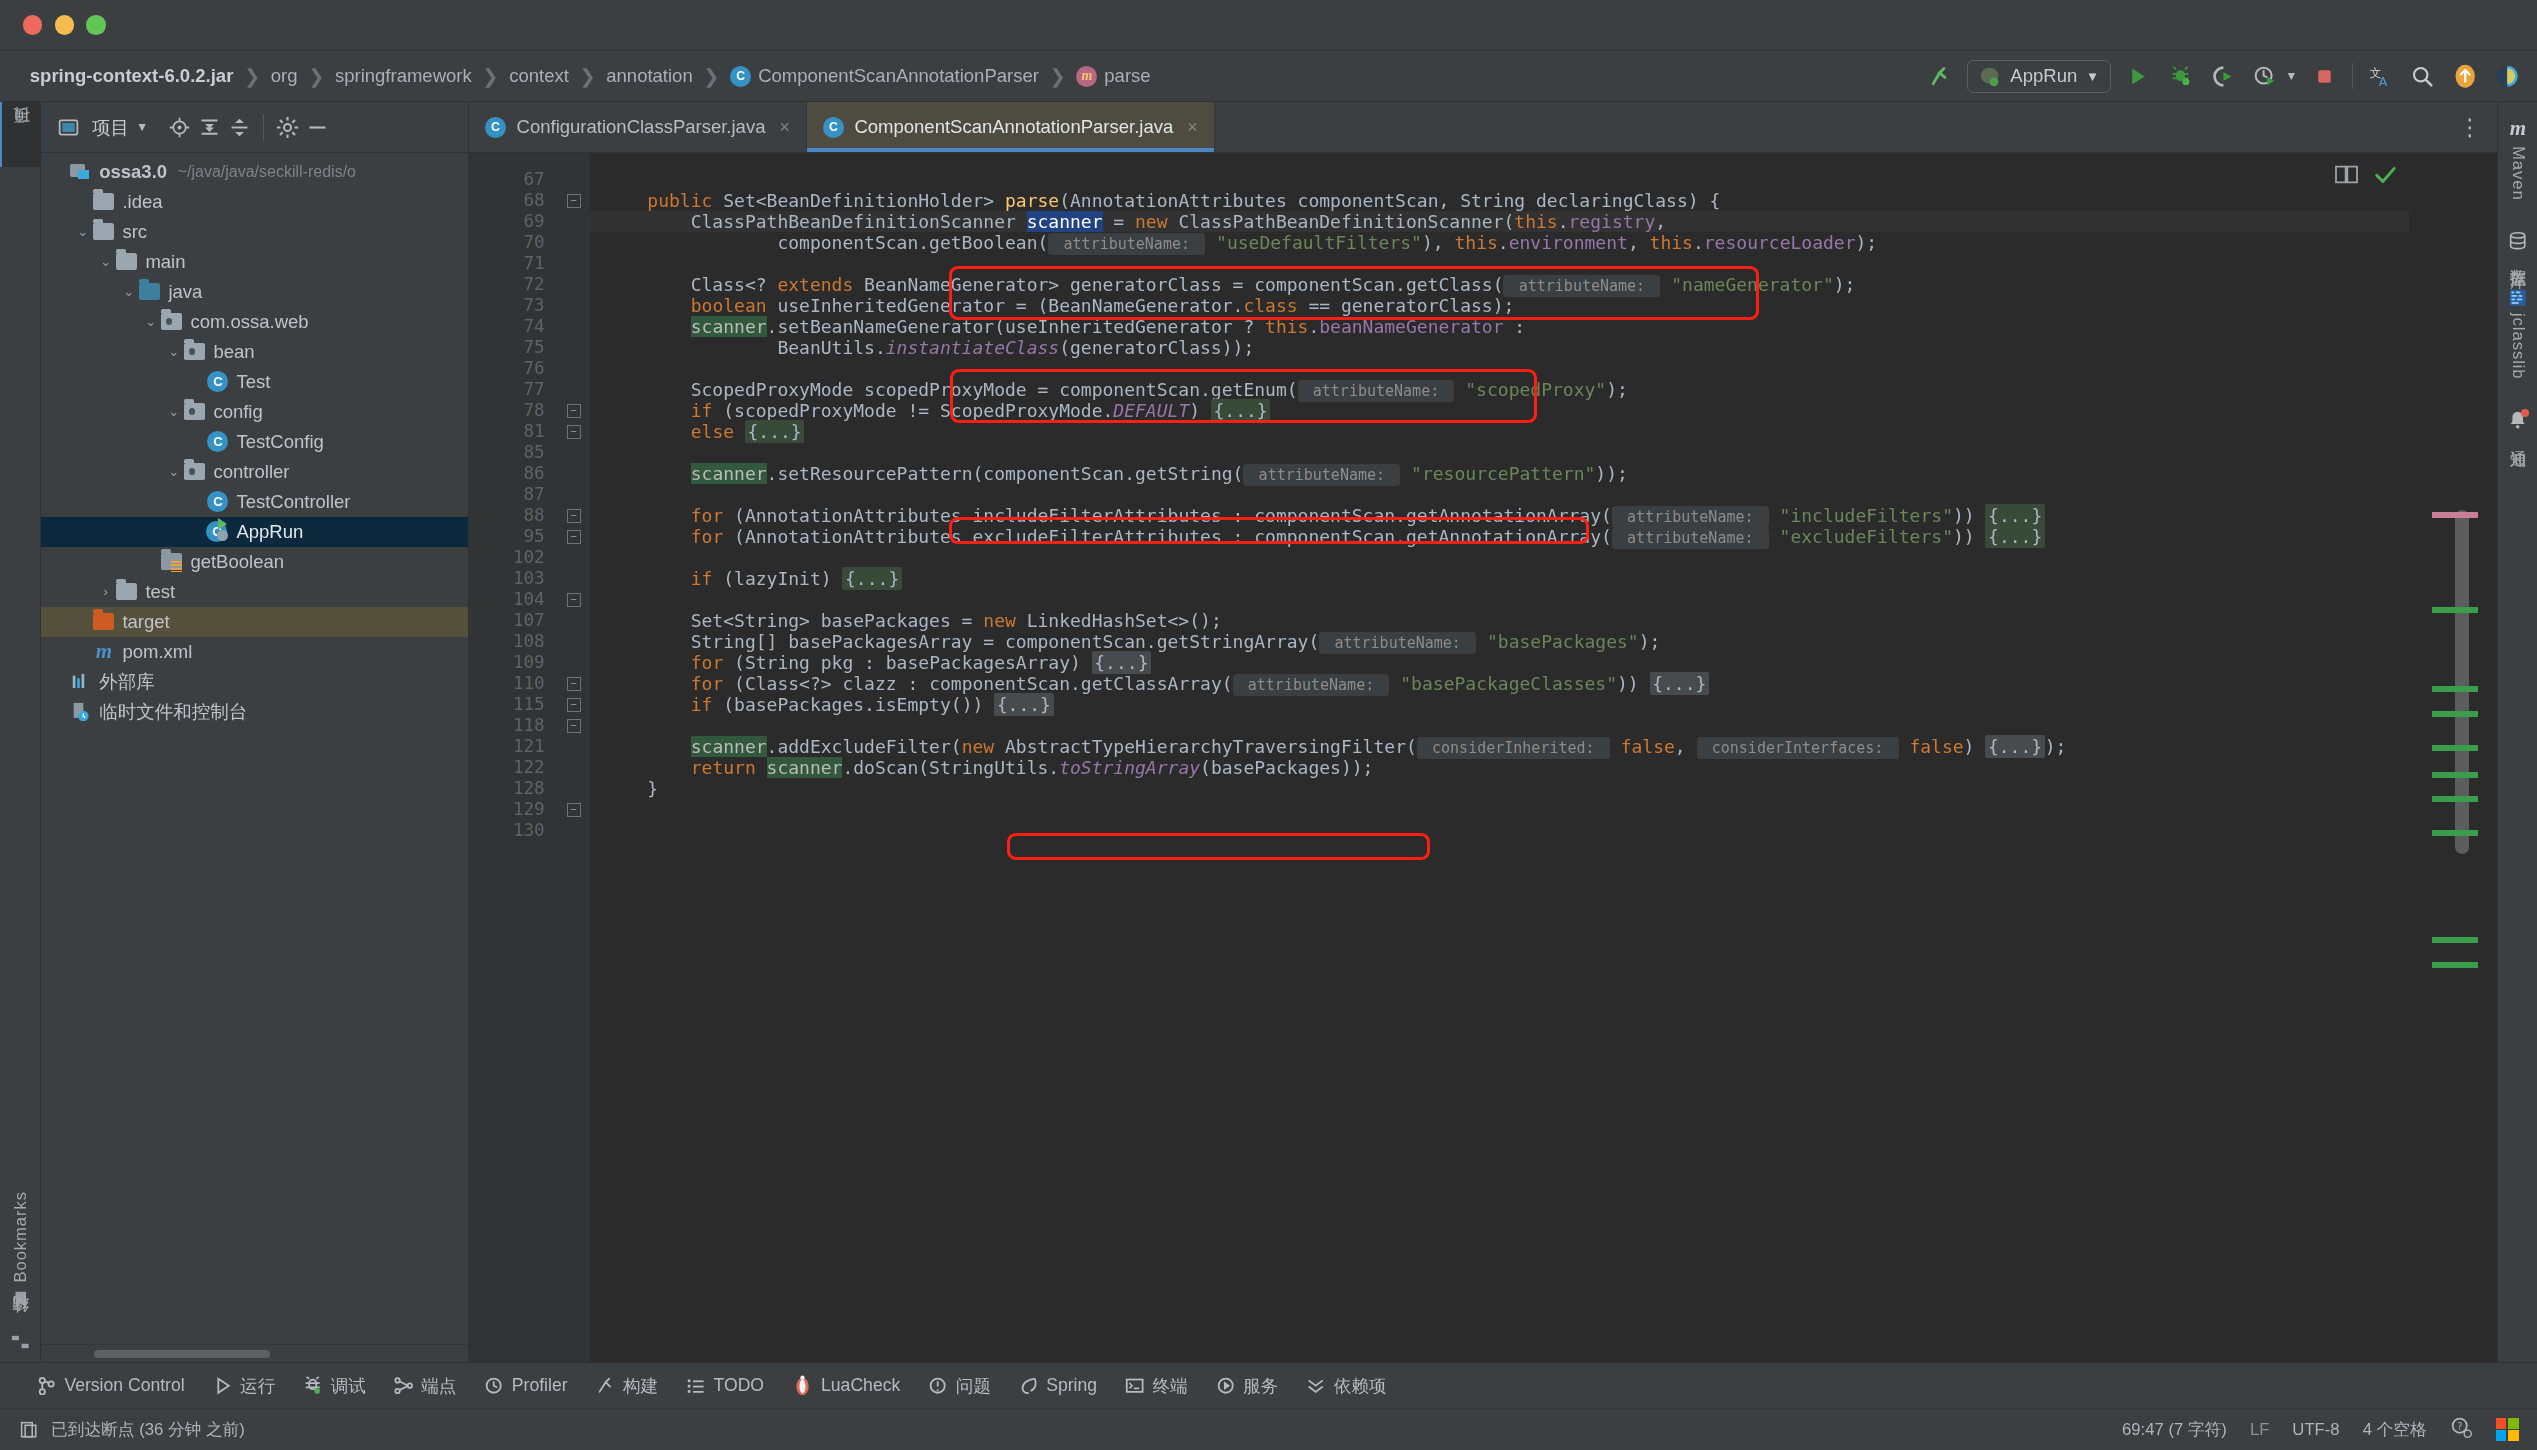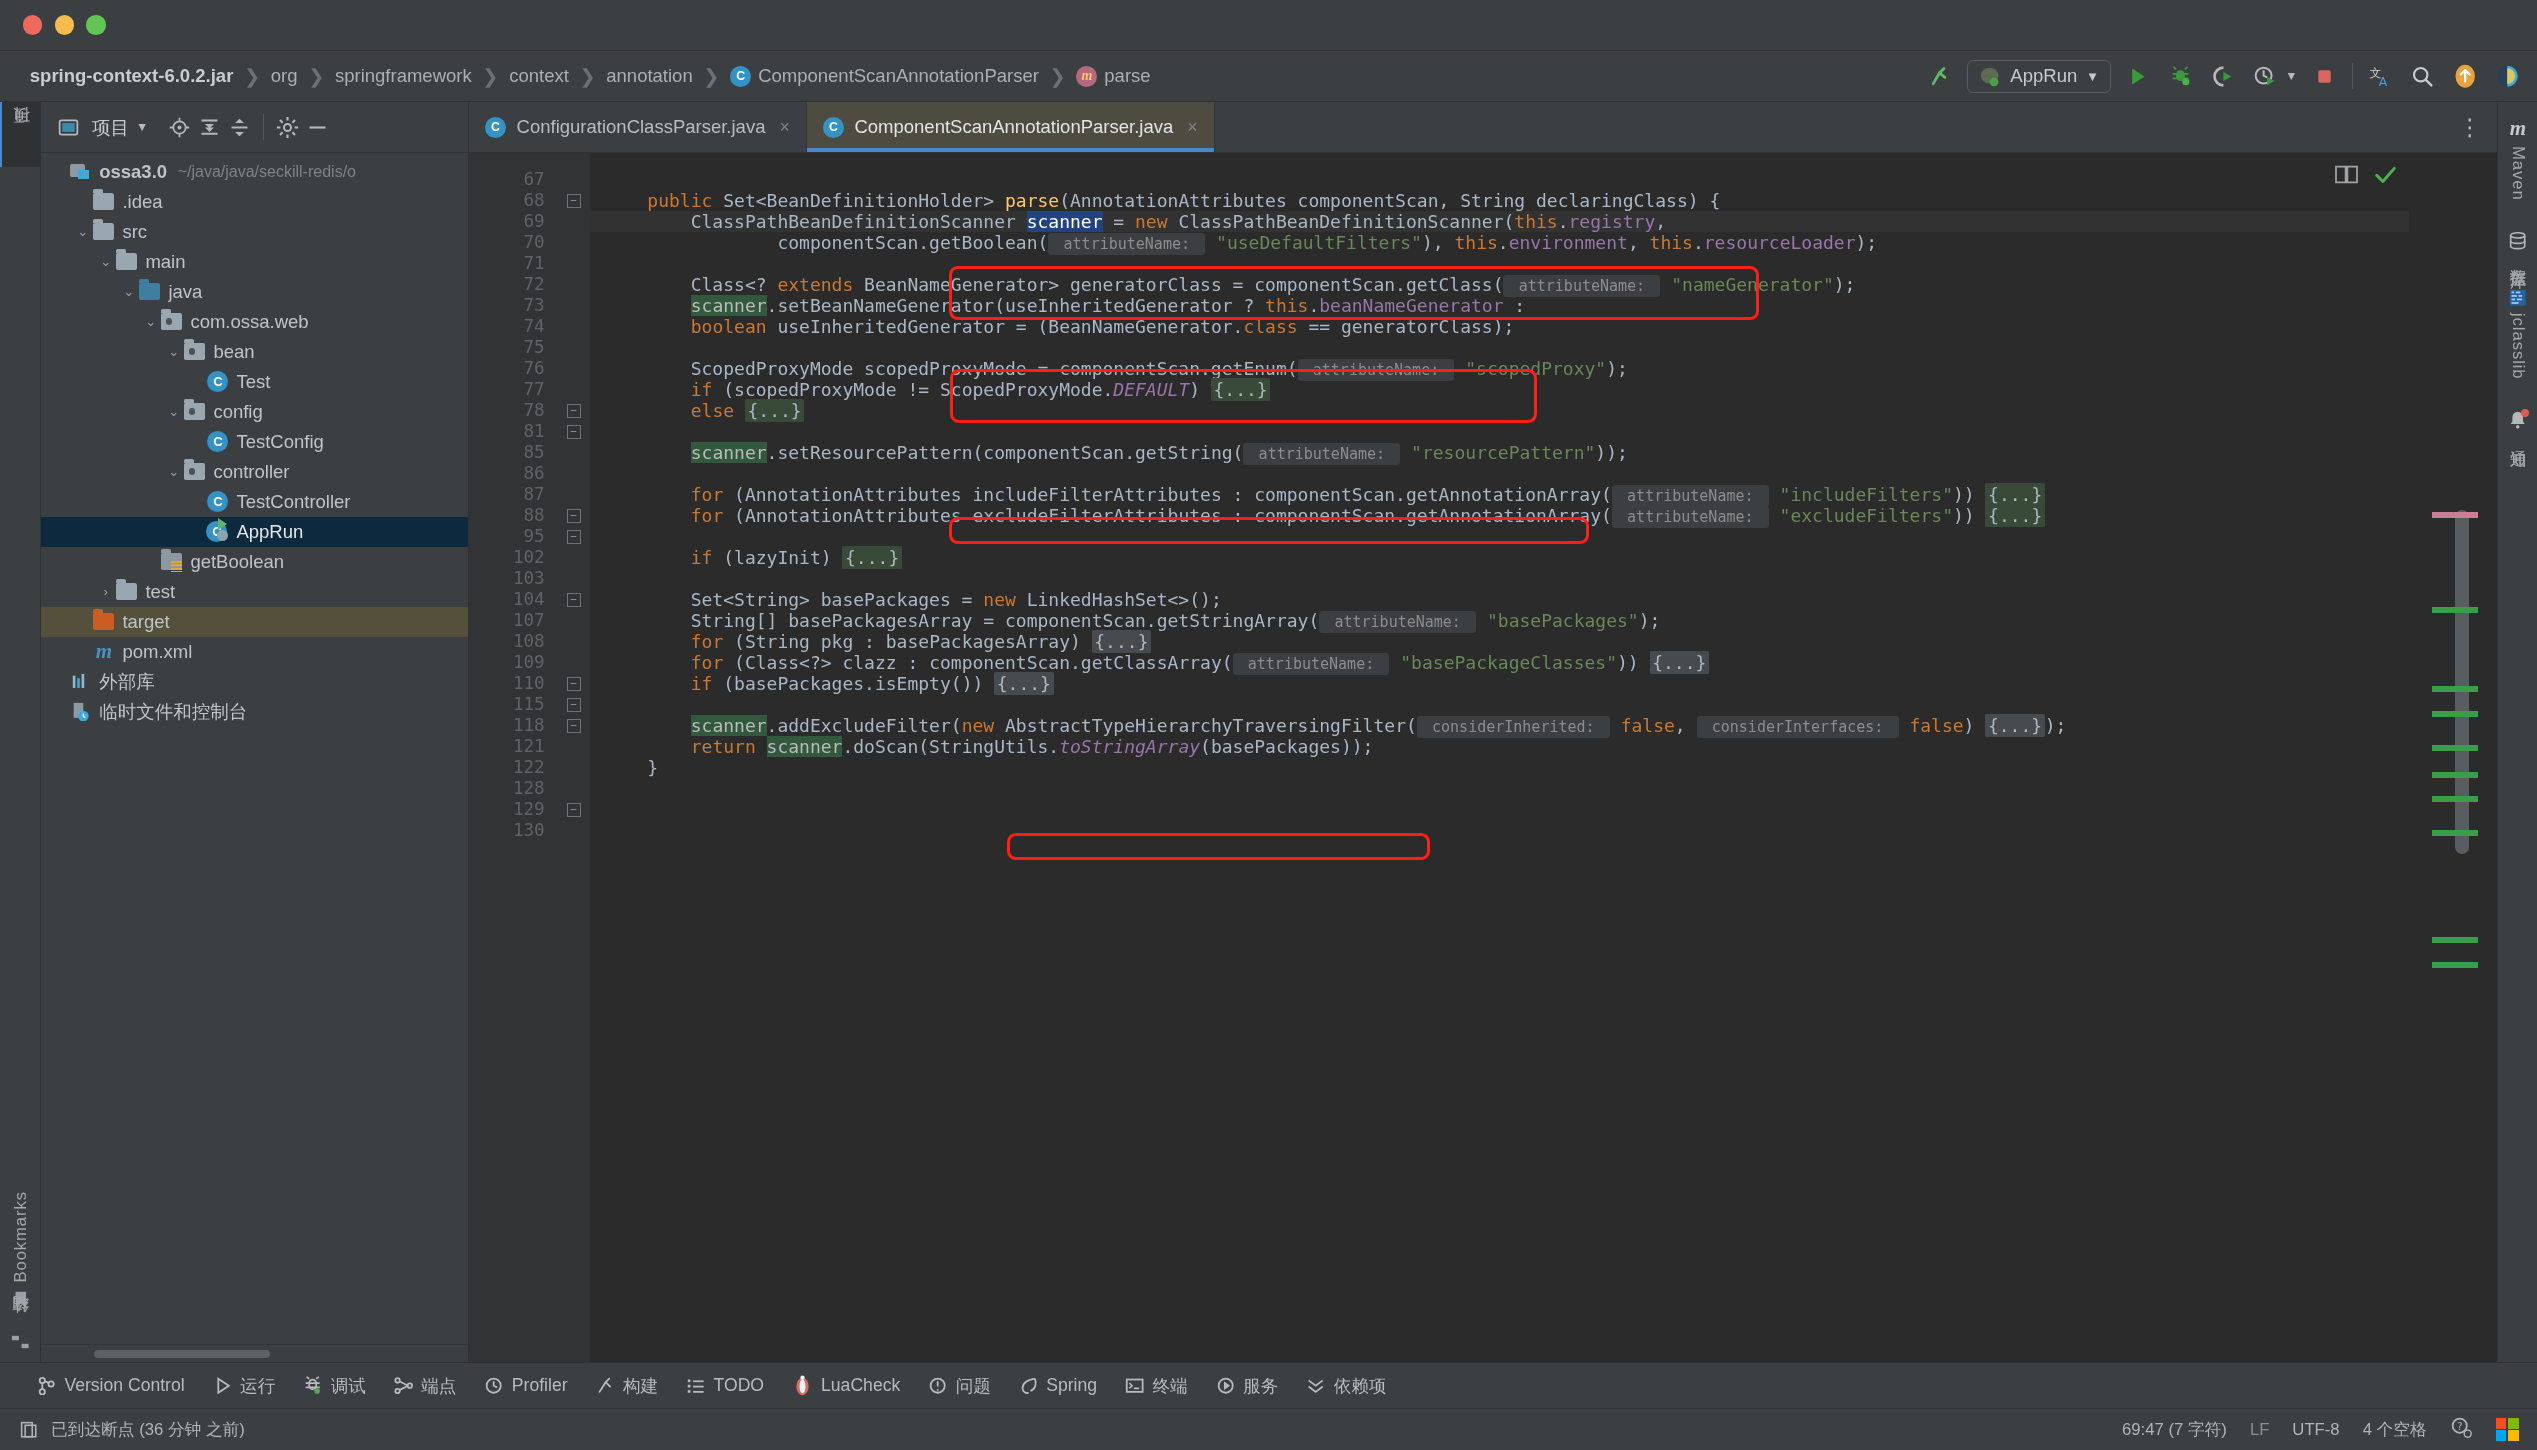--- a/index.html
+++ b/index.html
@@ -636,22 +636,23 @@
                   <path d="M4 13l7 7L24 5" stroke="#4caf50" stroke-width="3.4" fill="none" stroke-linecap="round" stroke-linejoin="round"></path>
                 </svg>
             </span>
           </div>
         <div class="ln">&nbsp;</div>
             <div class="ln"><span class="pln">    </span><span class="kw">public </span><span class="typ">Set&lt;BeanDefinitionHolder&gt; </span><span class="mth">parse</span><span class="pln">(AnnotationAttributes componentScan, String declaringClass) {</span></div>
             <div class="ln cur"><span class="pln">        ClassPathBeanDefinitionScanner </span><span class="sel">scanner</span><span class="pln"> = </span><span class="kw">new </span><span class="pln">ClassPathBeanDefinitionScanner(</span><span class="kw">this</span><span class="pln">.</span><span class="fld">registry</span><span class="pln">,</span></div>
             <div class="ln"><span class="pln">                componentScan.getBoolean(</span><span class="hint"> attributeName: </span><span class="pln"> </span><span class="str">"useDefaultFilters"</span><span class="pln">), </span><span class="kw">this</span><span class="pln">.</span><span class="fld">environment</span><span class="pln">, </span><span class="kw">this</span><span class="pln">.</span><span class="fld">resourceLoader</span><span class="pln">);</span></div>
             <div class="ln">&nbsp;</div>
             <div class="ln"><span class="pln">        Class&lt;? </span><span class="kw">extends </span><span class="pln">BeanNameGenerator&gt; generatorClass = componentScan.getClass(</span><span class="hint"> attributeName: </span><span class="pln"> </span><span class="str">"nameGenerator"</span><span class="pln">);</span></div>
+            <div class="ln"><span class="pln">        </span><span class="kw">boolean </span><span class="pln">useInheritedGenerator = (BeanNameGenerator.</span><span class="kw">class</span><span class="pln"> == generatorClass);</span></div>
             <div class="ln"><span class="pln">        </span><span class="occ">scanner</span><span class="pln">.setBeanNameGenerator(useInheritedGenerator ? </span><span class="kw">this</span><span class="pln">.</span><span class="fld">beanNameGenerator</span><span class="pln"> :</span></div>
-            <div class="ln"><span class="pln">        </span><span class="kw">boolean </span><span class="pln">useInheritedGenerator = (BeanNameGenerator.</span><span class="kw">class</span><span class="pln"> == generatorClass);</span></div>
+            <div class="ln"><span class="pln">                BeanUtils.</span><span class="sf">instantiateClass</span><span class="pln">(generatorClass));</span></div>
             <div class="ln">&nbsp;</div>
             <div class="ln"><span class="pln">        ScopedProxyMode scopedProxyMode = componentScan.getEnum(</span><span class="hint"> attributeName: </span><span class="pln"> </span><span class="str">"scopedProxy"</span><span class="pln">);</span></div>
             <div class="ln"><span class="pln">        </span><span class="kw">if </span><span class="pln">(scopedProxyMode != ScopedProxyMode.</span><span class="sf">DEFAULT</span><span class="pln">) </span><span class="fold-inl">{...}</span></div>
             <div class="ln"><span class="pln">        </span><span class="kw">else </span><span class="fold-inl">{...}</span></div>
             <div class="ln">&nbsp;</div>
             <div class="ln"><span class="pln">        </span><span class="occ">scanner</span><span class="pln">.setResourcePattern(componentScan.getString(</span><span class="hint"> attributeName: </span><span class="pln"> </span><span class="str">"resourcePattern"</span><span class="pln">));</span></div>
             <div class="ln">&nbsp;</div>
             <div class="ln"><span class="pln">        </span><span class="kw">for </span><span class="pln">(AnnotationAttributes includeFilterAttributes : componentScan.getAnnotationArray(</span><span class="hint"> attributeName: </span><span class="pln"> </span><span class="str">"includeFilters"</span><span class="pln">)) </span><span class="fold-inl">{...}</span></div>
             <div class="ln"><span class="pln">        </span><span class="kw">for </span><span class="pln">(AnnotationAttributes excludeFilterAttributes : componentScan.getAnnotationArray(</span><span class="hint"> attributeName: </span><span class="pln"> </span><span class="str">"excludeFilters"</span><span class="pln">)) </span><span class="fold-inl">{...}</span></div>
             <div class="ln">&nbsp;</div>

